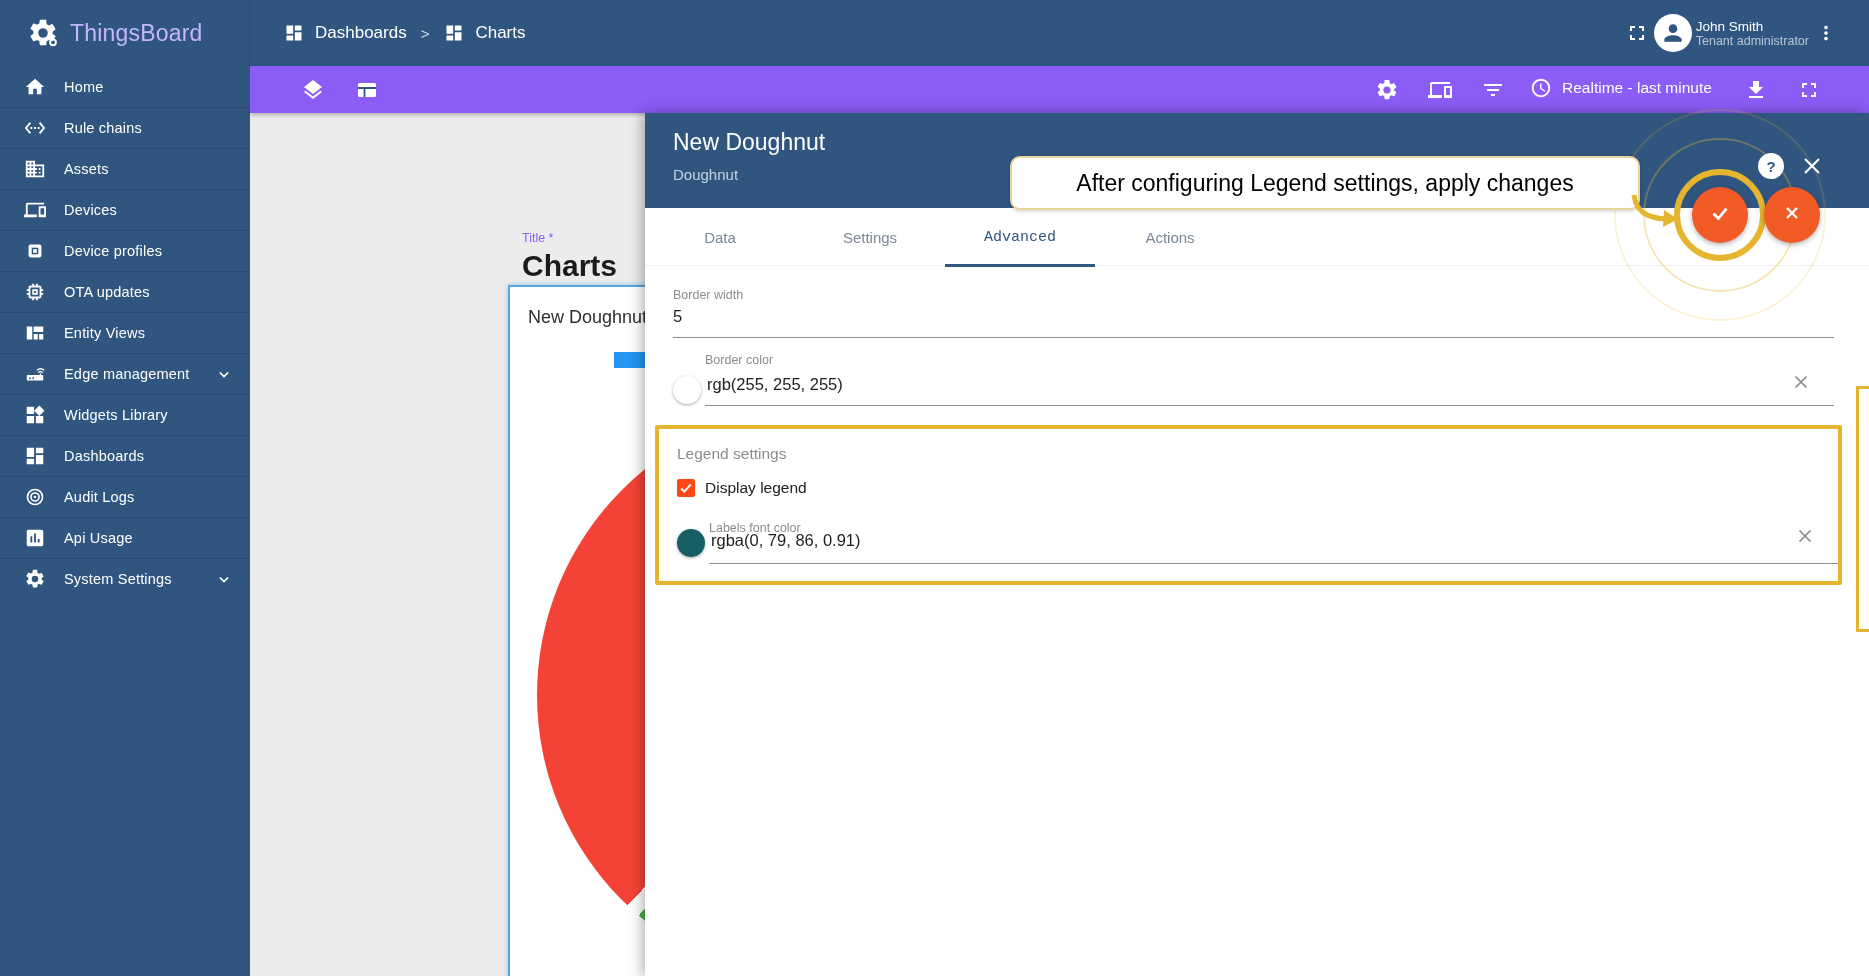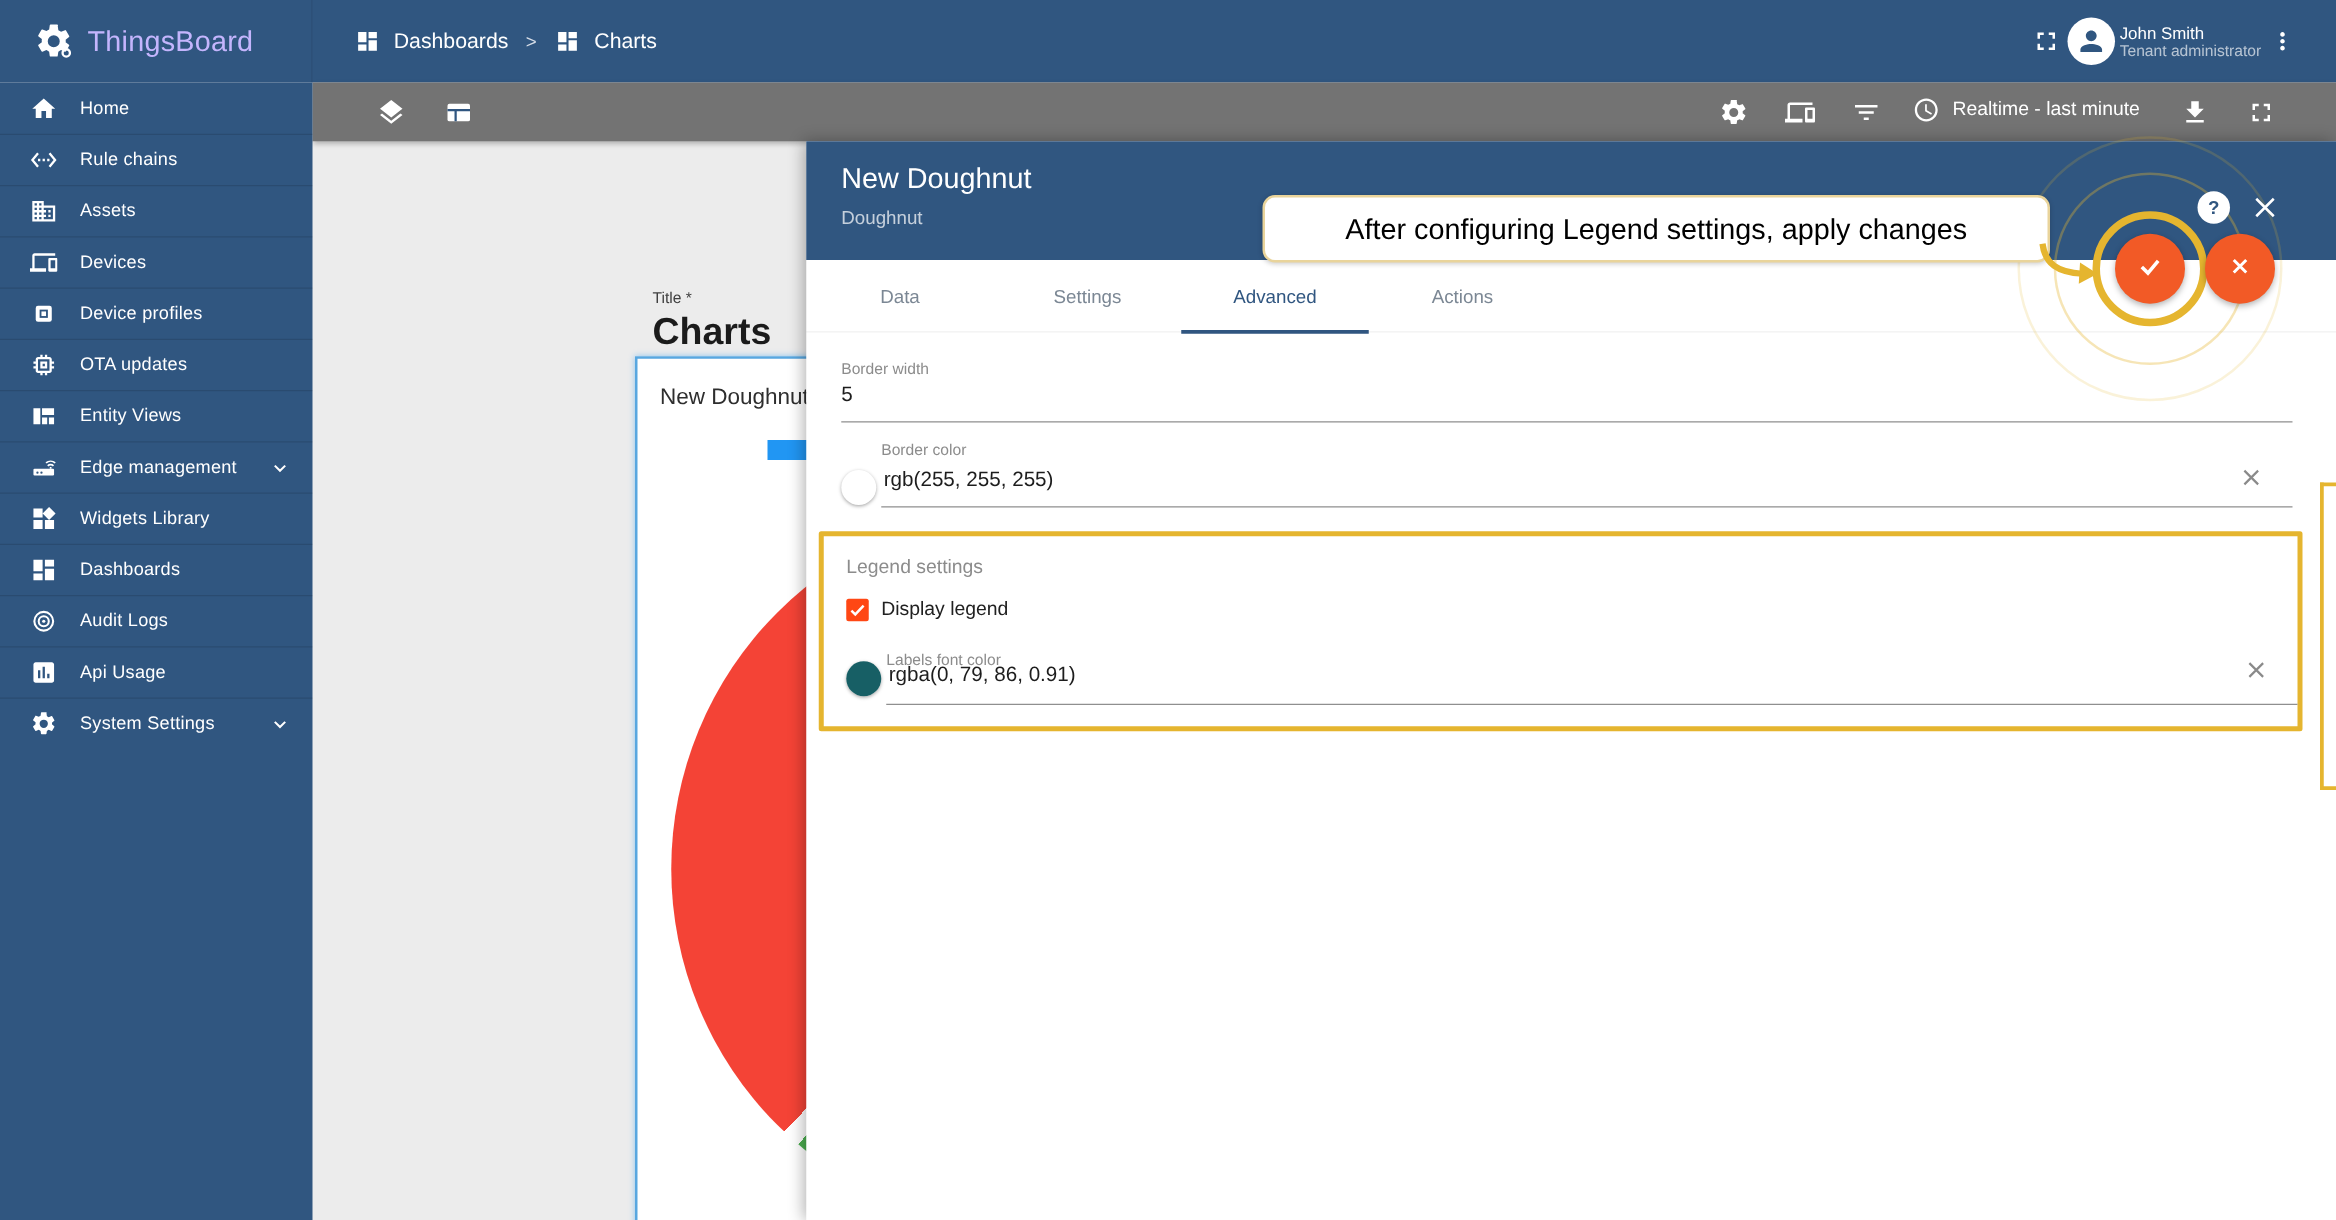--- a/index.html
+++ b/index.html
@@ -19,46 +19,46 @@
   .avatar { width:38px; height:38px; border-radius:50%; background:#fff; display:flex; align-items:center; justify-content:center; }
 
   #sidebar { left:0; top:66px; width:250px; height:910px; background:#305680; z-index:21; }
   .sb-item { position:relative; height:41px; display:flex; align-items:center; gap:18px; padding-left:24px; border-top:1px solid rgba(0,0,0,.12); cursor:pointer; }
   .sb-item:first-child { border-top:none; }
   .sb-lb { color:#fff; font-size:14.5px; font-weight:500; letter-spacing:.2px; }
   .sb-ic { width:22px; height:22px; display:flex; align-items:center; justify-content:center; }
   .sb-chev { position:absolute; right:16px; top:11px; }
 
   
-  #toolbar { left:250px; top:66px; width:1619px; height:47px; background:#737373; z-index:20; box-shadow:0 2px 4px rgba(0,0,0,.25); }
+  #toolbar { left:250px; top:66px; width:1619px; height:47px; background:#8b5cf6; z-index:20; box-shadow:0 2px 4px rgba(0,0,0,.25); }
   .tb-ic { position:absolute; top:11px; width:26px; height:26px; display:flex; align-items:center; justify-content:center; cursor:pointer; }
   #timewindow { position:absolute; left:1280px; top:11px; display:flex; align-items:center; gap:10px; color:#fff; font-size:15.5px; cursor:pointer; white-space:nowrap; }
 
   
   #edit-panel { left:250px; top:113px; width:1619px; height:863px; background:#ececec; }
   #title-field { left:272px; top:118px; }
-  #title-label { color:#404040; font-size:12.5px; }
+  #title-label { color:#8b5cf6; font-size:12.5px; }
   #title-value { color:#1b1b1b; font-size:30px; font-weight:700; margin-top:4px; }
 
   #widget-card { left:258px; top:172px; width:660px; height:710px; background:#fff; border:2px solid #58a7e0; box-shadow:0 0 5px rgba(33,150,243,.45); }
   #widget-title { position:absolute; left:18px; top:20px; font-size:18px; color:#2e2e2e; }
   .lg-row { position:absolute; display:flex; align-items:center; gap:8px; white-space:nowrap; }
   .lg-sw { width:40px; height:16px; display:inline-block; }
   .lg-tx { color:#8f8f8f; font-size:15px; }
   #doughnut { position:absolute; left:27px; top:118px; width:580px; height:580px; border-radius:50%; }
   #doughnut-hole { position:absolute; left:130px; top:130px; width:320px; height:320px; border-radius:50%; background:#fff; }
 
   
   #drawer { left:645px; top:113px; width:1224px; height:863px; background:#fff; z-index:30; box-shadow:-3px 0 12px rgba(0,0,0,.3); }
   #drawer-head { position:absolute; left:0; top:0; width:1224px; height:95px; background:#305680; }
   #drawer-title { position:absolute; left:28px; top:16px; color:#fff; font-size:23px; }
   #drawer-sub { position:absolute; left:28px; top:53px; color:rgba(255,255,255,.72); font-size:15px; }
   #tabs { position:absolute; left:0; top:95px; width:1224px; height:58px; display:flex; border-bottom:1px solid rgba(0,0,0,.06); }
   .tab { width:150px; height:58px; display:flex; align-items:center; justify-content:center; font-size:15px; font-weight:500; color:#7b8794; cursor:pointer; }
-  .tab.active { color:#305680; }
+  .tab.active { color:#305680;font-family:Liberation Mono, monospace; }
   #inkbar { position:absolute; left:300px; top:151px; width:150px; height:3px; background:#305680; }
 
   .f-label { position:absolute; color:#8c8c8c; font-size:12.5px; }
   .f-value { position:absolute; color:#1d1d1d; font-size:16.5px; }
   .f-line { position:absolute; height:1px; background:#8f8f8f; }
   .c-circle { position:absolute; width:28px; height:28px; border-radius:50%; box-shadow:0 1px 3px rgba(0,0,0,.35); cursor:pointer; }
   .x-clear { position:absolute; width:22px; height:22px; cursor:pointer; }
 
   #legend-box { position:absolute; left:10px; top:312px; width:1187px; height:160px; border:4px solid #e5b52f; border-radius:2px; background:#fff; }
   #ls-title { position:absolute; left:18px; top:16px; color:#8c8c8c; font-size:15.5px; }

